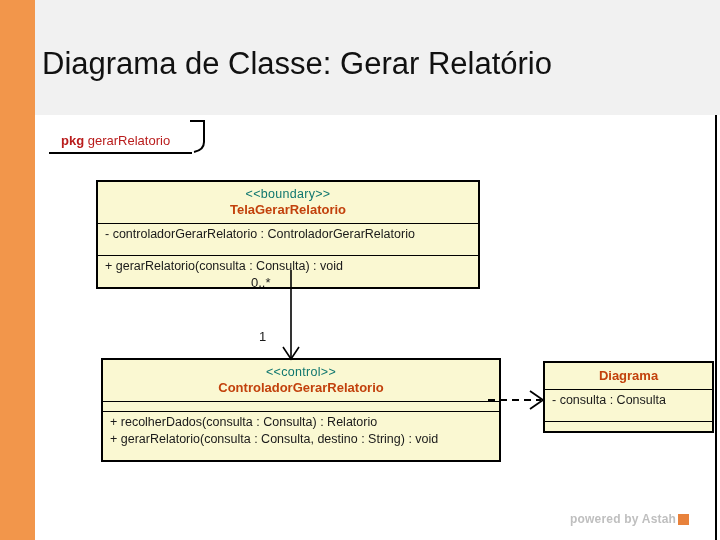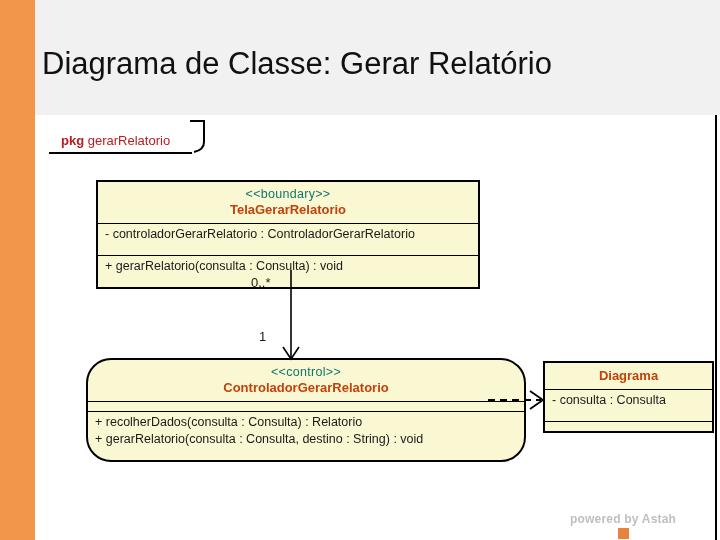--- a/index.html
+++ b/index.html
@@ -144,21 +144,21 @@
     color: #1a1a1a;
     line-height: 17px;
     white-space: nowrap;
     font-family: "Liberation Sans", sans-serif;
   }
   
   #class-tela {
     left: 61px;  top: 65px;  width: 384px;
   }
   #class-controlador {
-    left: 51px;  top: 243px; width: 440px; border-radius: 25px;
+    left: 66px;  top: 243px; width: 400px;
   }
   #class-relatorio {
     left: 508px; top: 246px; width: 171px;
   }
   
   #connectors {
     position: absolute;
     left: 0; top: 0;
     width: 685px;
     height: 425px;
@@ -173,21 +173,20 @@
   #mult-source { left: 216px; top: 160px; }
   #mult-target { left: 224px; top: 214px; }
   
   #watermark {
     position: absolute;
     left: 570px;
     top: 512px;
     display: flex;
     align-items: center;
     gap: 2px;
-    flex-direction: column;
   }
   #watermark-text {
     font-size: 12px;
     font-weight: bold;
     color: #BFBFBF;
     font-family: "Liberation Sans", sans-serif;
     letter-spacing: 0.2px;
   }
   #watermark-logo {
     width: 11px;

